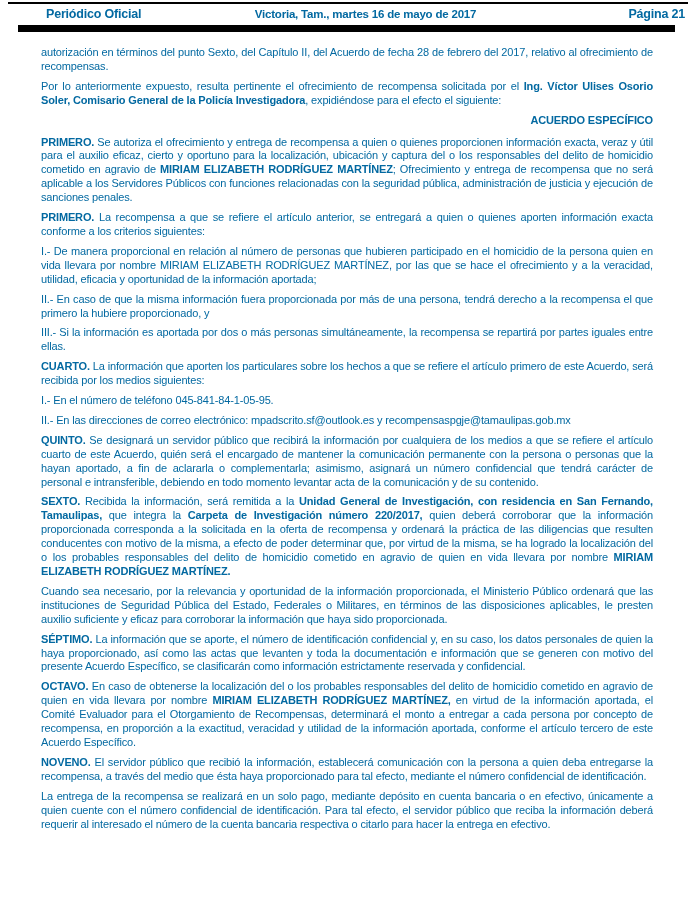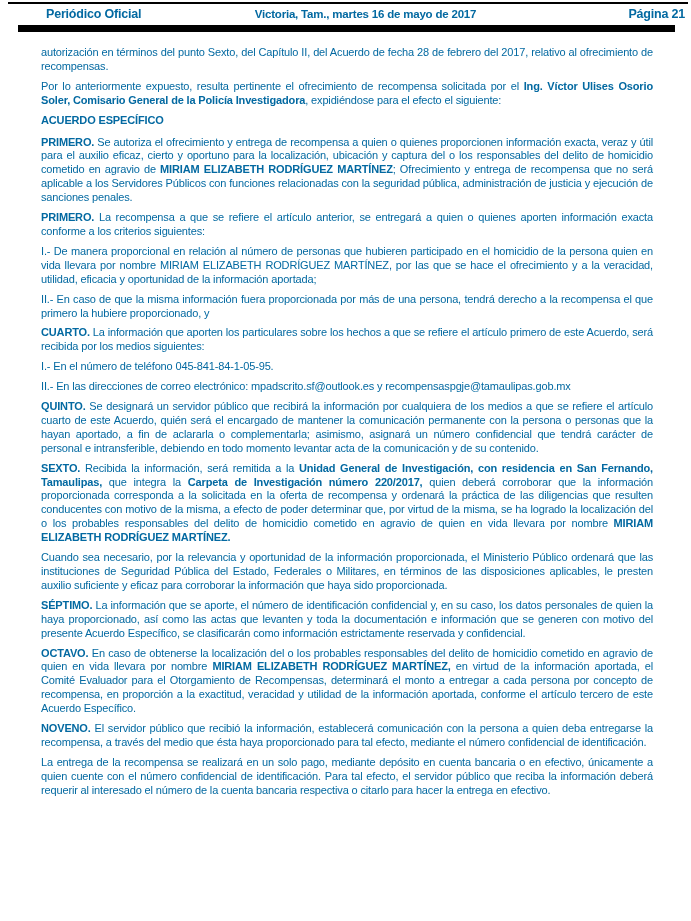--- a/index.html
+++ b/index.html
@@ -36,21 +36,21 @@
   }
   .doc-body {
     margin: 14px 38px 0 41px;
     font-size: 11px;
     line-height: 13.9px;
     letter-spacing: -0.15px;
     text-align: justify;
   }
   .para { margin: 0 0 6px 0; }
   .doc-heading {
-    text-align: left;
+    text-align: right;
     font-weight: bold;
     margin: 3px 0 8px 0;
   }
   .bold { font-weight: bold; }
   .underline { }
 </style>
 </head>
 <body>
 
 <div class="page">
@@ -62,20 +62,21 @@
   </div>
   <div class="thick-bar"></div>
   <div class="doc-body">
       <div class="para"><span>autorización en términos del punto Sexto, del Capítulo II, del Acuerdo de fecha 28 de febrero del 2017, relativo al ofrecimiento de recompensas.</span></div>
       <div class="para"><span>Por lo anteriormente expuesto, resulta pertinente el ofrecimiento de recompensa solicitada por el </span><span class="bold">Ing. Víctor Ulises Osorio Soler, Comisario General de la Policía Investigadora</span><span>, expidiéndose para el efecto el siguiente:</span></div>
       <div class="doc-heading"><span class="bold">ACUERDO ESPECÍFICO</span></div>
       <div class="para"><span class="bold">PRIMERO.</span><span> Se autoriza el ofrecimiento y entrega de recompensa a quien o quienes proporcionen información exacta, veraz y útil para el auxilio eficaz, cierto y oportuno para la localización, ubicación y captura del o los responsables del delito de homicidio cometido en agravio de </span><span class="bold">MIRIAM ELIZABETH RODRÍGUEZ MARTÍNEZ</span><span>; Ofrecimiento y entrega de recompensa que no será aplicable a los Servidores Públicos con funciones relacionadas con la seguridad pública, administración de justicia y ejecución de sanciones penales.</span></div>
       <div class="para"><span class="bold">PRIMERO.</span><span> La recompensa a que se refiere el artículo anterior, se entregará a quien o quienes aporten información exacta conforme a los criterios siguientes:</span></div>
       <div class="para"><span>I.- De manera proporcional en relación al número de personas que hubieren participado en el homicidio de la persona quien en vida llevara por nombre MIRIAM ELIZABETH RODRÍGUEZ MARTÍNEZ, por las que se hace el ofrecimiento y a la veracidad, utilidad, eficacia y oportunidad de la información aportada;</span></div>
       <div class="para"><span>II.- En caso de que la misma información fuera proporcionada por más de una persona, tendrá derecho a la recompensa el que primero la hubiere proporcionado, y</span></div>
+      <div class="para"><span>III.- Si la información es aportada por dos o más personas simultáneamente, la recompensa se repartirá por partes iguales entre ellas.</span></div>
       <div class="para"><span class="bold">CUARTO.</span><span> La información que aporten los particulares sobre los hechos a que se refiere el artículo primero de este Acuerdo, será recibida por los medios siguientes:</span></div>
       <div class="para"><span>I.- En el número de teléfono 045-841-84-1-05-95.</span></div>
       <div class="para"><span>II.- En las direcciones de correo electrónico: </span><span class="underline">mpadscrito.sf@outlook.es</span><span> y </span><span class="underline">recompensaspgje@tamaulipas.gob.mx</span></div>
       <div class="para"><span class="bold">QUINTO.</span><span> Se designará un servidor público que recibirá la información por cualquiera de los medios a que se refiere el artículo cuarto de este Acuerdo, quién será el encargado de mantener la comunicación permanente con la persona o personas que la hayan aportado, a fin de aclararla o complementarla; asimismo, asignará un número confidencial que tendrá carácter de personal e intransferible, debiendo en todo momento levantar acta de la comunicación y de su contenido.</span></div>
       <div class="para"><span class="bold">SEXTO.</span><span> Recibida la información, será remitida a la </span><span class="bold">Unidad General de Investigación, con residencia en San Fernando, Tamaulipas,</span><span> que integra la </span><span class="bold">Carpeta de Investigación número 220/2017,</span><span> quien deberá corroborar que la información proporcionada corresponda a la solicitada en la oferta de recompensa y ordenará la práctica de las diligencias que resulten conducentes con motivo de la misma, a efecto de poder determinar que, por virtud de la misma, se ha logrado la localización del o los probables responsables del delito de homicidio cometido en agravio de quien en vida llevara por nombre </span><span class="bold">MIRIAM ELIZABETH RODRÍGUEZ MARTÍNEZ.</span></div>
       <div class="para"><span>Cuando sea necesario, por la relevancia y oportunidad de la información proporcionada, el Ministerio Público ordenará que las instituciones de Seguridad Pública del Estado, Federales o Militares, en términos de las disposiciones aplicables, le presten auxilio suficiente y eficaz para corroborar la información que haya sido proporcionada.</span></div>
       <div class="para"><span class="bold">SÉPTIMO.</span><span> La información que se aporte, el número de identificación confidencial y, en su caso, los datos personales de quien la haya proporcionado, así como las actas que levanten y toda la documentación e información que se generen con motivo del presente Acuerdo Específico, se clasificarán como información estrictamente reservada y confidencial.</span></div>
       <div class="para"><span class="bold">OCTAVO.</span><span> En caso de obtenerse la localización del o los probables responsables del delito de homicidio cometido en agravio de quien en vida llevara por nombre </span><span class="bold">MIRIAM ELIZABETH RODRÍGUEZ MARTÍNEZ,</span><span> en virtud de la información aportada, el Comité Evaluador para el Otorgamiento de Recompensas, determinará el monto a entregar a cada persona por concepto de recompensa, en proporción a la exactitud, veracidad y utilidad de la información aportada, conforme el artículo tercero de este Acuerdo Específico.</span></div>
       <div class="para"><span class="bold">NOVENO.</span><span> El servidor público que recibió la información, establecerá comunicación con la persona a quien deba entregarse la recompensa, a través del medio que ésta haya proporcionado para tal efecto, mediante el número confidencial de identificación.</span></div>
       <div class="para"><span>La entrega de la recompensa se realizará en un solo pago, mediante depósito en cuenta bancaria o en efectivo, únicamente a quien cuente con el número confidencial de identificación. Para tal efecto, el servidor público que reciba la información deberá requerir al interesado el número de la cuenta bancaria respectiva o citarlo para hacer la entrega en efectivo.</span></div>

